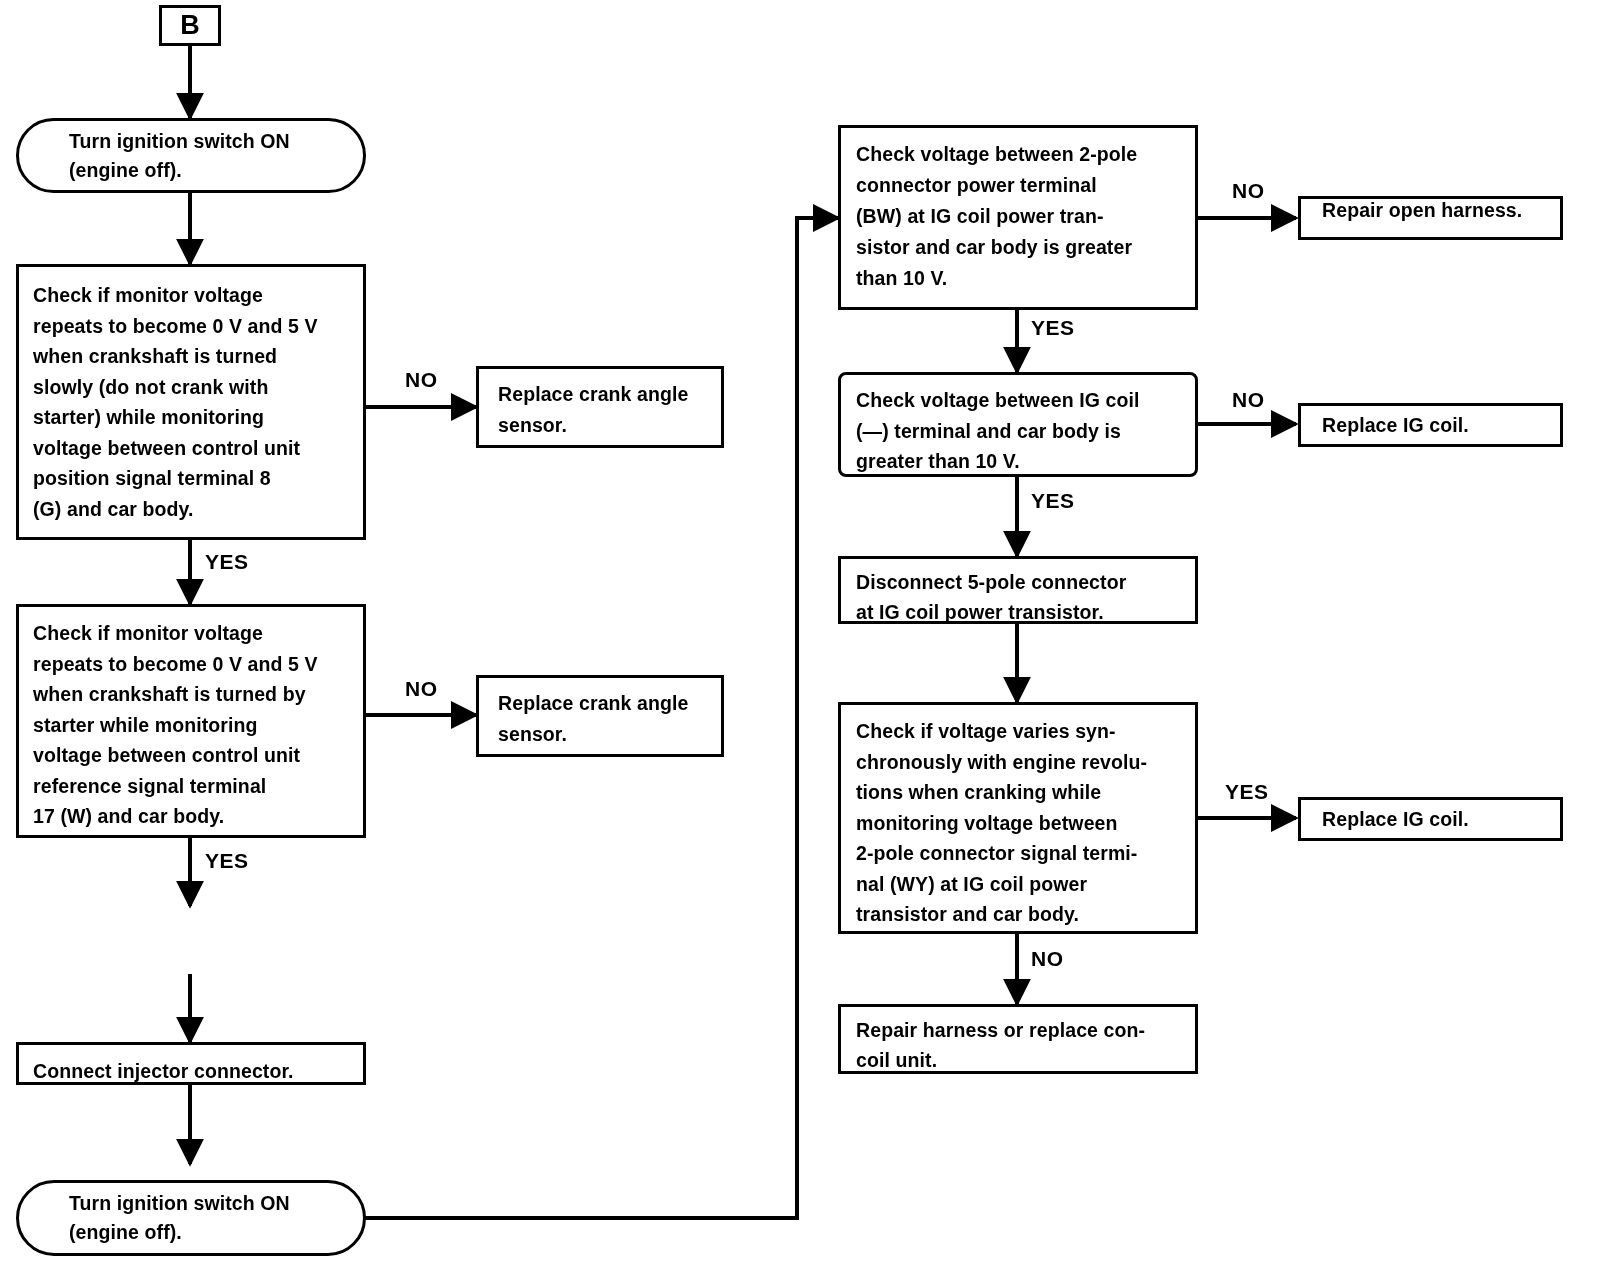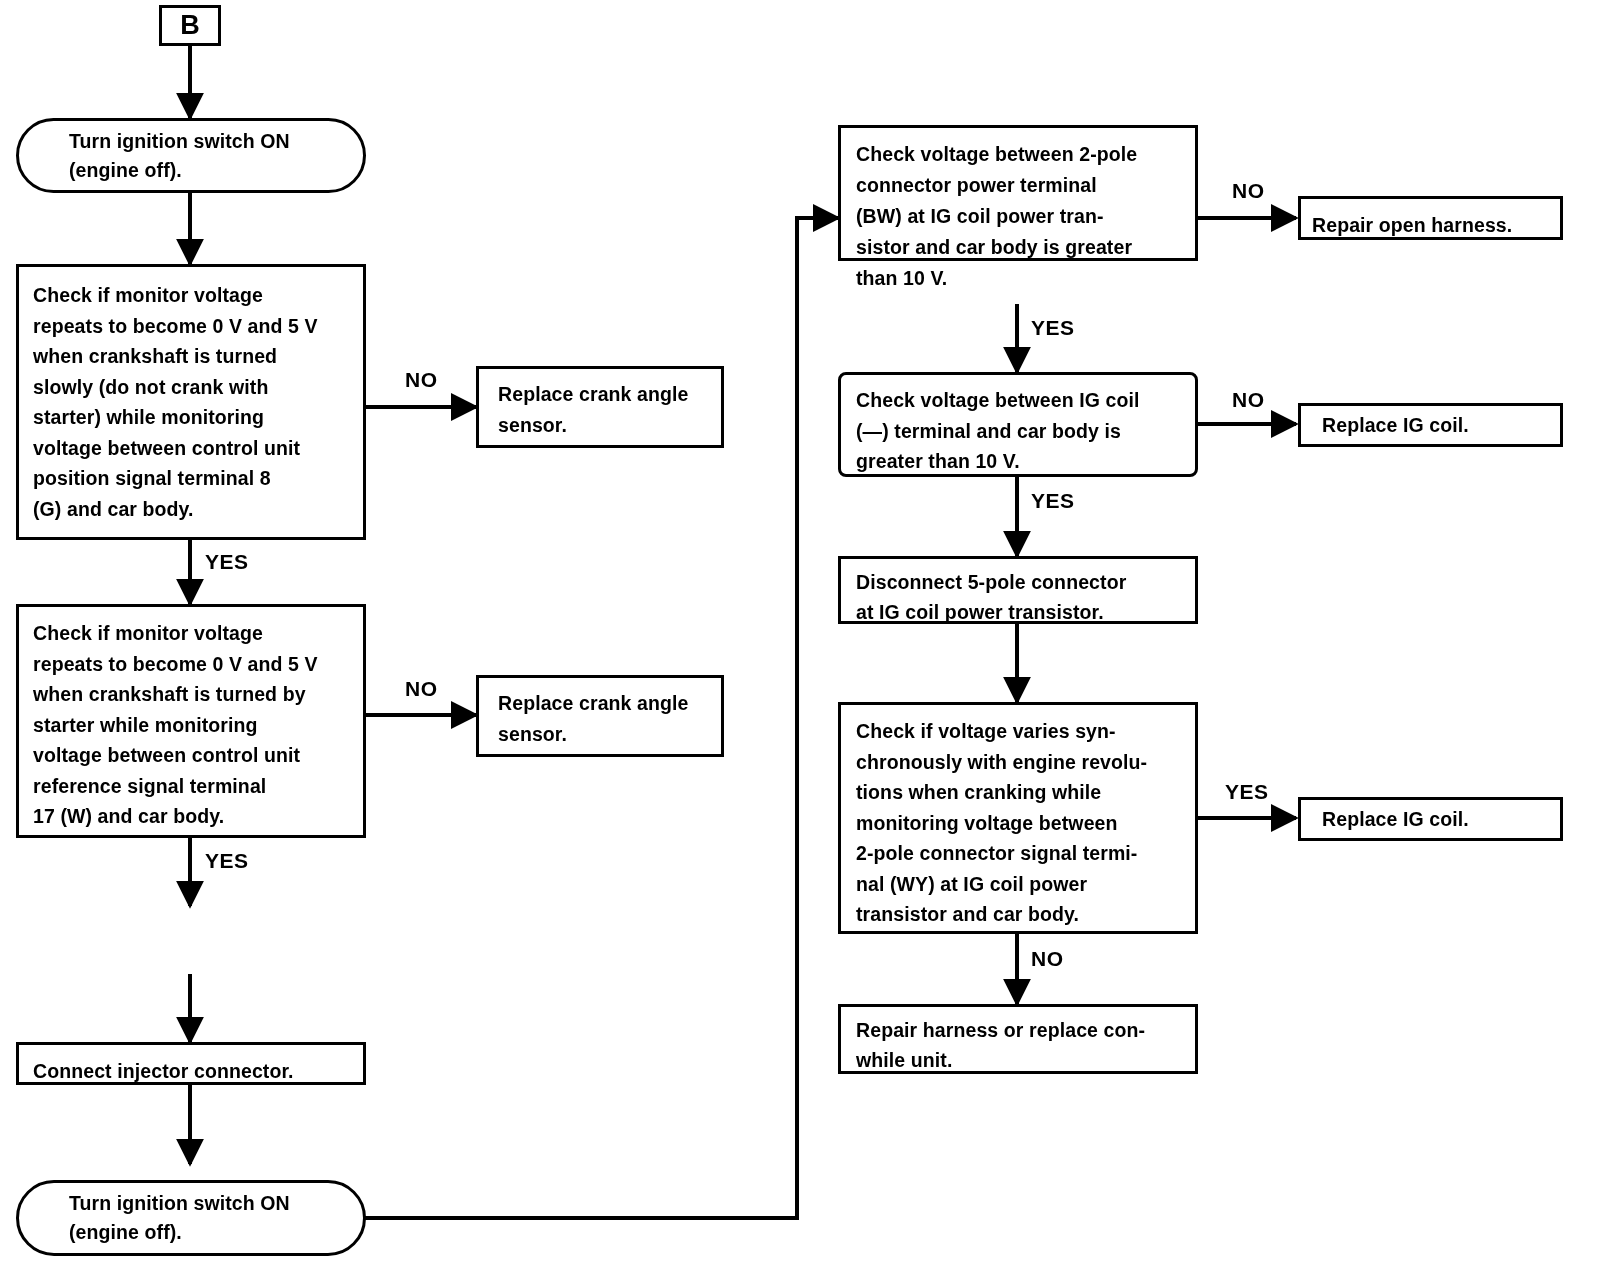--- a/index.html
+++ b/index.html
@@ -144,29 +144,29 @@
 
   <div class="node proc" style="left:16px; top:1042px; width:350px; height:43px; display:flex; align-items:center; padding:16px 10px 0 14px; font-size:19.5px;">
     <span class="txt">Connect injector connector.</span>
   </div>
 
   <div class="node term" style="left:16px; top:1180px; width:350px; height:76px; display:flex; align-items:center; padding:0 0 0 50px; font-size:19.5px; line-height:29px;">
     <span class="txt">Turn ignition switch ON
 (engine off).</span>
   </div>
 
-  <div class="node proc" style="left:838px; top:125px; width:360px; height:136px; padding:11px 10px 0 15px; font-size:19.5px; line-height:31px;">
+  <div class="node proc" style="left:838px; top:125px; width:360px; height:185px; padding:11px 10px 0 15px; font-size:19.5px; line-height:31px;">
     <span class="txt">Check voltage between 2-pole
 connector power terminal
 (BW) at IG coil power tran-
 sistor and car body is greater
 than 10 V.</span>
   </div>
 
-  <div class="node proc" style="left:1298px; top:196px; width:265px; height:44px; display:flex; align-items:flex-end; padding:0 10px 0 11px; font-size:19.5px;">
+  <div class="node proc" style="left:1298px; top:196px; width:265px; height:44px; display:flex; align-items:flex-start; padding:0 10px 0 21px; font-size:19.5px;">
     <span class="txt">Repair open harness.</span>
   </div>
 
   <div class="node proc" style="left:838px; top:372px; width:360px; height:105px; padding:10px 10px 0 15px; font-size:19.5px; line-height:30.5px;border-radius:8px;">
     <span class="txt">Check voltage between IG coil
 (—) terminal and car body is
 greater than 10 V.</span>
   </div>
 
   <div class="node proc" style="left:1298px; top:403px; width:265px; height:44px; display:flex; align-items:center; padding:0 10px 0 21px; font-size:19.5px;">
@@ -187,21 +187,21 @@
 nal (WY) at IG coil power
 transistor and car body.</span>
   </div>
 
   <div class="node proc" style="left:1298px; top:797px; width:265px; height:44px; display:flex; align-items:center; padding:0 10px 0 21px; font-size:19.5px;">
     <span class="txt">Replace IG coil.</span>
   </div>
 
   <div class="node proc" style="left:838px; top:1004px; width:360px; height:70px; padding:9px 10px 0 15px; font-size:19.5px; line-height:29.5px;">
     <span class="txt">Repair harness or replace con-
-while unit.</span>
+coil unit.</span>
   </div>
 
   <span class="edge-label" style="left:405px; top:368px; font-size:21px;">NO</span>
 
   <span class="edge-label" style="left:205px; top:550px; font-size:21px;">YES</span>
 
   <span class="edge-label" style="left:405px; top:677px; font-size:21px;">NO</span>
 
   <span class="edge-label" style="left:205px; top:849px; font-size:21px;">YES</span>
 

